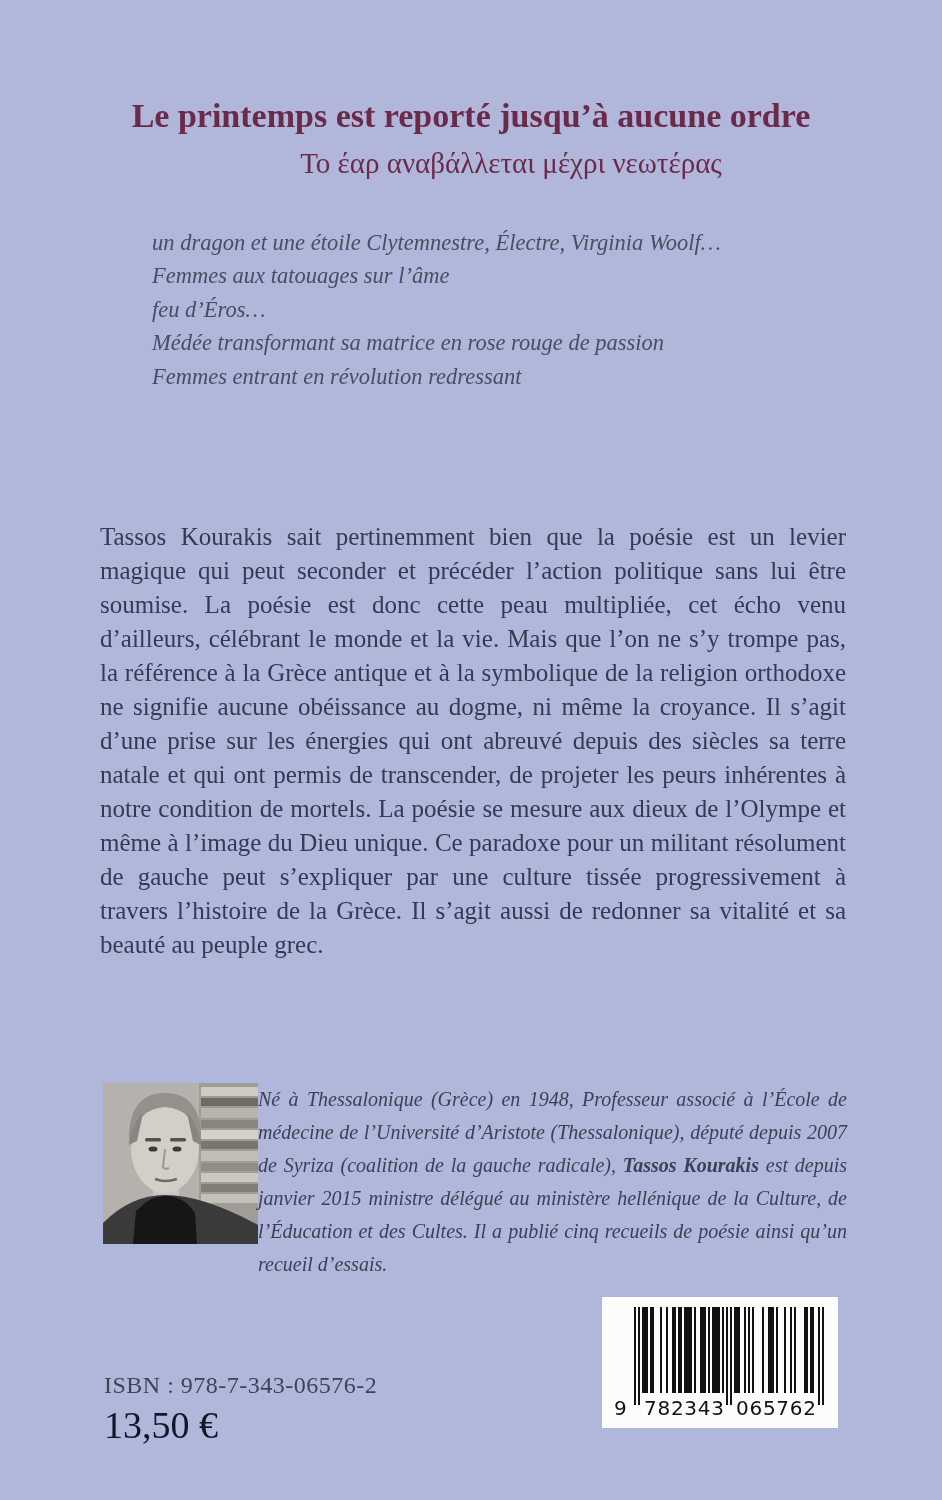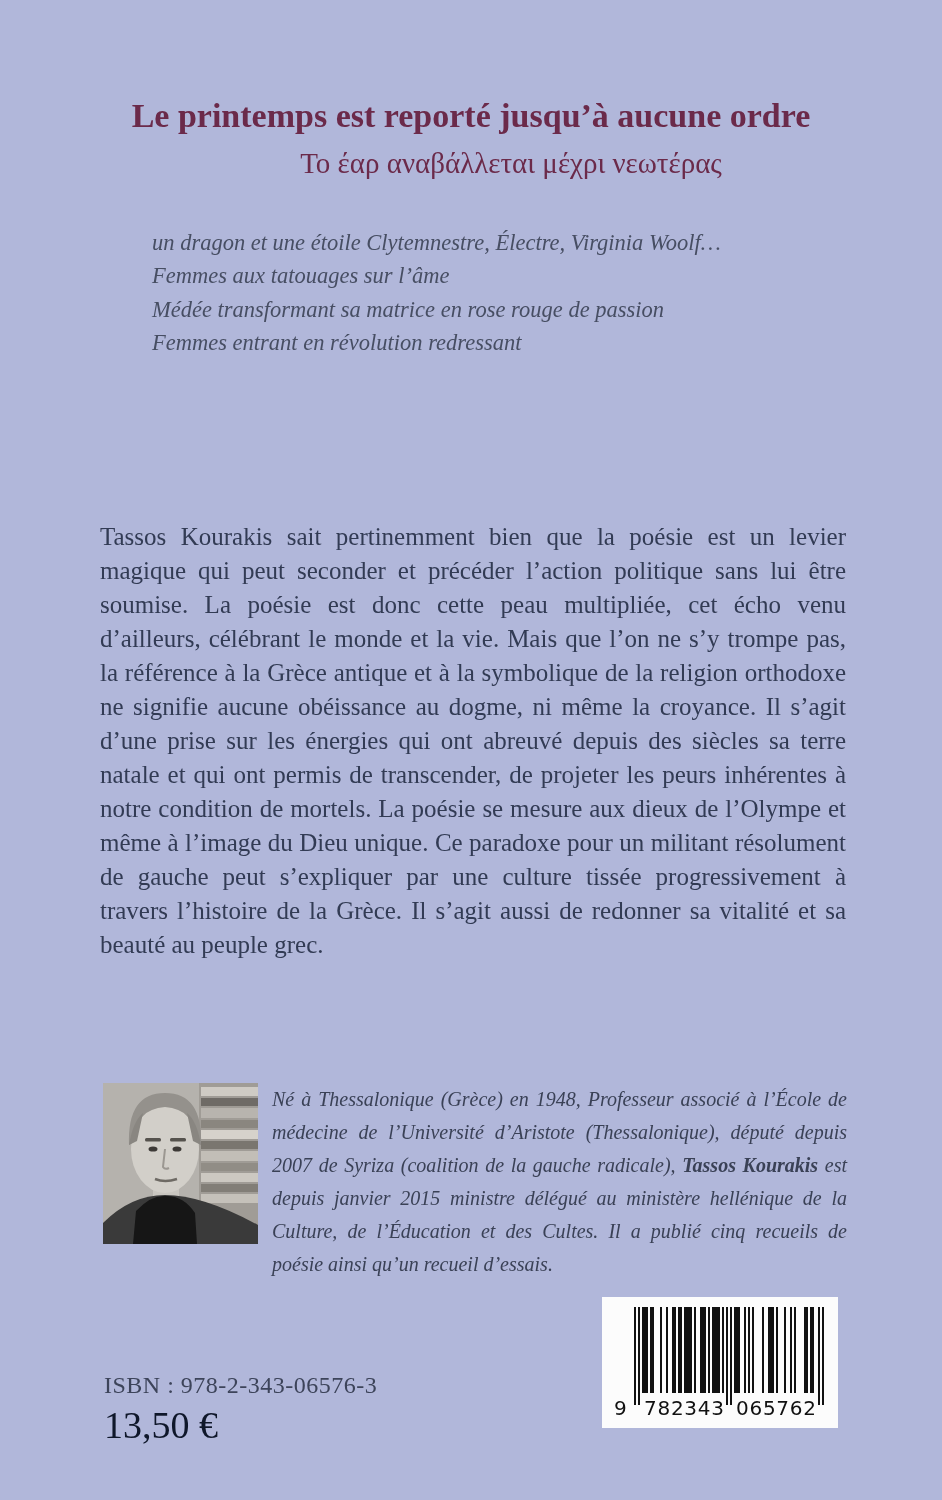--- a/index.html
+++ b/index.html
@@ -26,21 +26,21 @@
     font-style:italic;font-size:22.5px;line-height:33.4px;
     color:#474e63;
   }
   .synopsis{
     position:absolute;left:100px;top:520px;width:746px;margin:0;
     font-size:25px;line-height:34px;text-align:justify;
     color:#323b54;
   }
   .bio-row{
     position:absolute;left:103px;top:1083px;width:744px;
-    display:flex;gap:14px;align-items:flex-start;
+    display:flex;align-items:flex-start;
   }
   .photo{width:155px;height:161px;flex:0 0 auto;display:block;}
   .bio{
     margin:0;flex:1;font-style:italic;
     font-size:20px;line-height:33px;text-align:justify;
     color:#3a4156;
   }
   .bio-name{font-weight:bold;}
   .isbn{
     position:absolute;left:104px;top:1372px;
@@ -60,20 +60,21 @@
 <body style="--bg: #b1b7da; --accent: #6b2a4a;">
 
 <div class="cover">
 
   <h1 class="title">Le printemps est reporté jusqu’à aucune ordre</h1>
   <h2 class="title-greek">Το έαρ αναβάλλεται μέχρι νεωτέρας</h2>
 
   <div class="poem">
     <div>un dragon et une étoile Clytemnestre, Électre, Virginia Woolf…</div>
     <div>Femmes aux tatouages sur l’âme</div>
+    <div>feu d’Éros…</div>
     <div>Médée transformant sa matrice en rose rouge de passion</div>
     <div>Femmes entrant en révolution redressant</div>
   </div>
 
   <p class="synopsis">Tassos Kourakis sait pertinemment bien que la poésie est un levier magique qui peut seconder et précéder l’action politique sans lui être soumise. La poésie est donc cette peau multipliée, cet écho venu d’ailleurs, célébrant le monde et la vie. Mais que l’on ne s’y trompe pas, la référence à la Grèce antique et à la symbolique de la religion orthodoxe ne signifie aucune obéissance au dogme, ni même la croyance. Il s’agit d’une prise sur les énergies qui ont abreuvé depuis des siècles sa terre natale et qui ont permis de transcender, de projeter les peurs inhérentes à notre condition de mortels. La poésie se mesure aux dieux de l’Olympe et même à l’image du Dieu unique. Ce paradoxe pour un militant résolument de gauche peut s’expliquer par une culture tissée progressivement à travers l’histoire de la Grèce. Il s’agit aussi de redonner sa vitalité et sa beauté au peuple grec.</p>
 
   <div class="bio-row">
     <svg class="photo" viewBox="0 0 155 161" aria-hidden="true">
       <rect width="155" height="161" fill="#b5b2ad"></rect>
       <g>
@@ -100,21 +101,21 @@
       <ellipse cx="50" cy="66" rx="4.5" ry="2.6" fill="#3c3936"></ellipse>
       <ellipse cx="74" cy="66" rx="4.5" ry="2.6" fill="#3c3936"></ellipse>
       <path d="M62,66 L60,84 Q62,87 66,85" stroke="#9b9791" stroke-width="2" fill="none"></path>
       <path d="M52,96 Q62,100 74,96" stroke="#6e6a64" stroke-width="2.5" fill="none"></path>
       <path d="M0,161 L0,140 Q28,112 62,112 Q100,112 155,142 L155,161 Z" fill="#3a3a3a"></path>
       <path d="M30,161 L33,128 Q48,112 62,113 Q80,112 92,130 L94,161 Z" fill="#161616"></path>
     </svg>
     <p class="bio"><span>Né à Thessalonique (Grèce) en 1948, Professeur associé à l’École de médecine de l’Université d’Aristote (Thessalonique), député depuis 2007 de Syriza (coalition de la gauche radicale), </span><span class="bio-name">Tassos Kourakis</span><span> est depuis janvier 2015 ministre délégué au ministère hellénique de la Culture, de l’Éducation et des Cultes. Il a publié cinq recueils de poésie ainsi qu’un recueil d’essais.</span></p>
   </div>
 
-  <div class="isbn">ISBN : 978-2-343-06576-3</div>
+  <div class="isbn">ISBN : 978-7-343-06576-2</div>
   <div class="price">13,50 €</div>
 
   <div class="barcode-box">
     <svg id="barcode-svg" viewBox="0 0 236 131">
         <rect width="236" height="131" fill="#fcfcfc"></rect>
         <g fill="#111">
           <rect x="32" y="10" width="2" height="98"></rect>
           <rect x="36" y="10" width="2" height="98"></rect>
           <rect x="40" y="10" width="2" height="86"></rect>
           <rect x="42" y="10" width="2" height="86"></rect>

